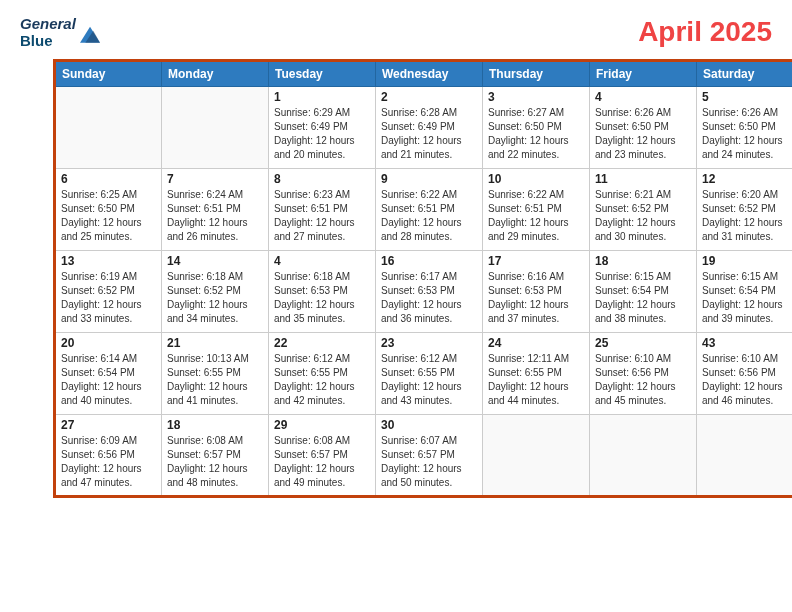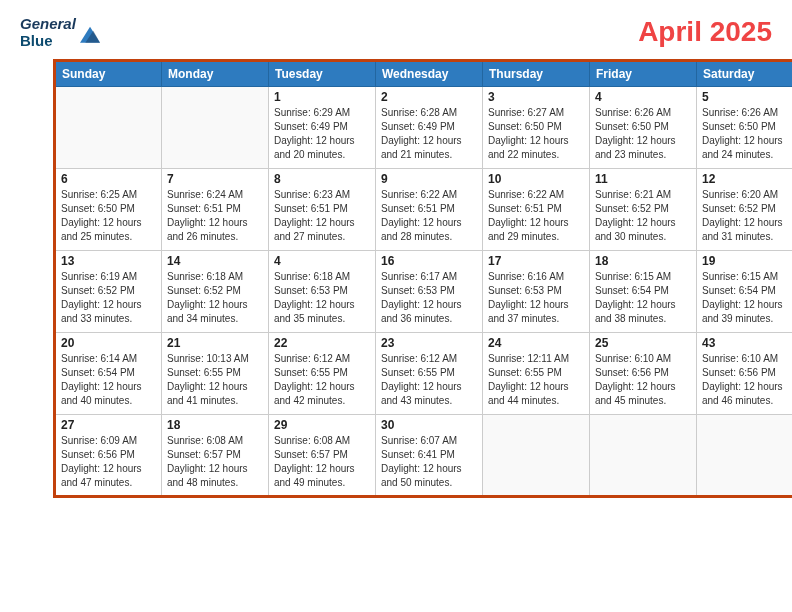--- a/index.html
+++ b/index.html
@@ -344,21 +344,21 @@
           <td>
             <span class="day-num">29</span>
             <div class="day-info" style="white-space: pre-line;">Sunrise: 6:08 AM
 Sunset: 6:57 PM
 Daylight: 12 hours
 and 49 minutes.</div>
           </td>
           <td>
             <span class="day-num">30</span>
             <div class="day-info" style="white-space: pre-line;">Sunrise: 6:07 AM
-Sunset: 6:41 PM
+Sunset: 6:57 PM
 Daylight: 12 hours
 and 50 minutes.</div>
           </td>
           <td class="empty"></td>
           <td class="empty"></td>
           <td class="empty"></td>
         </tr>
       </tbody>
   </table>
 </div>

